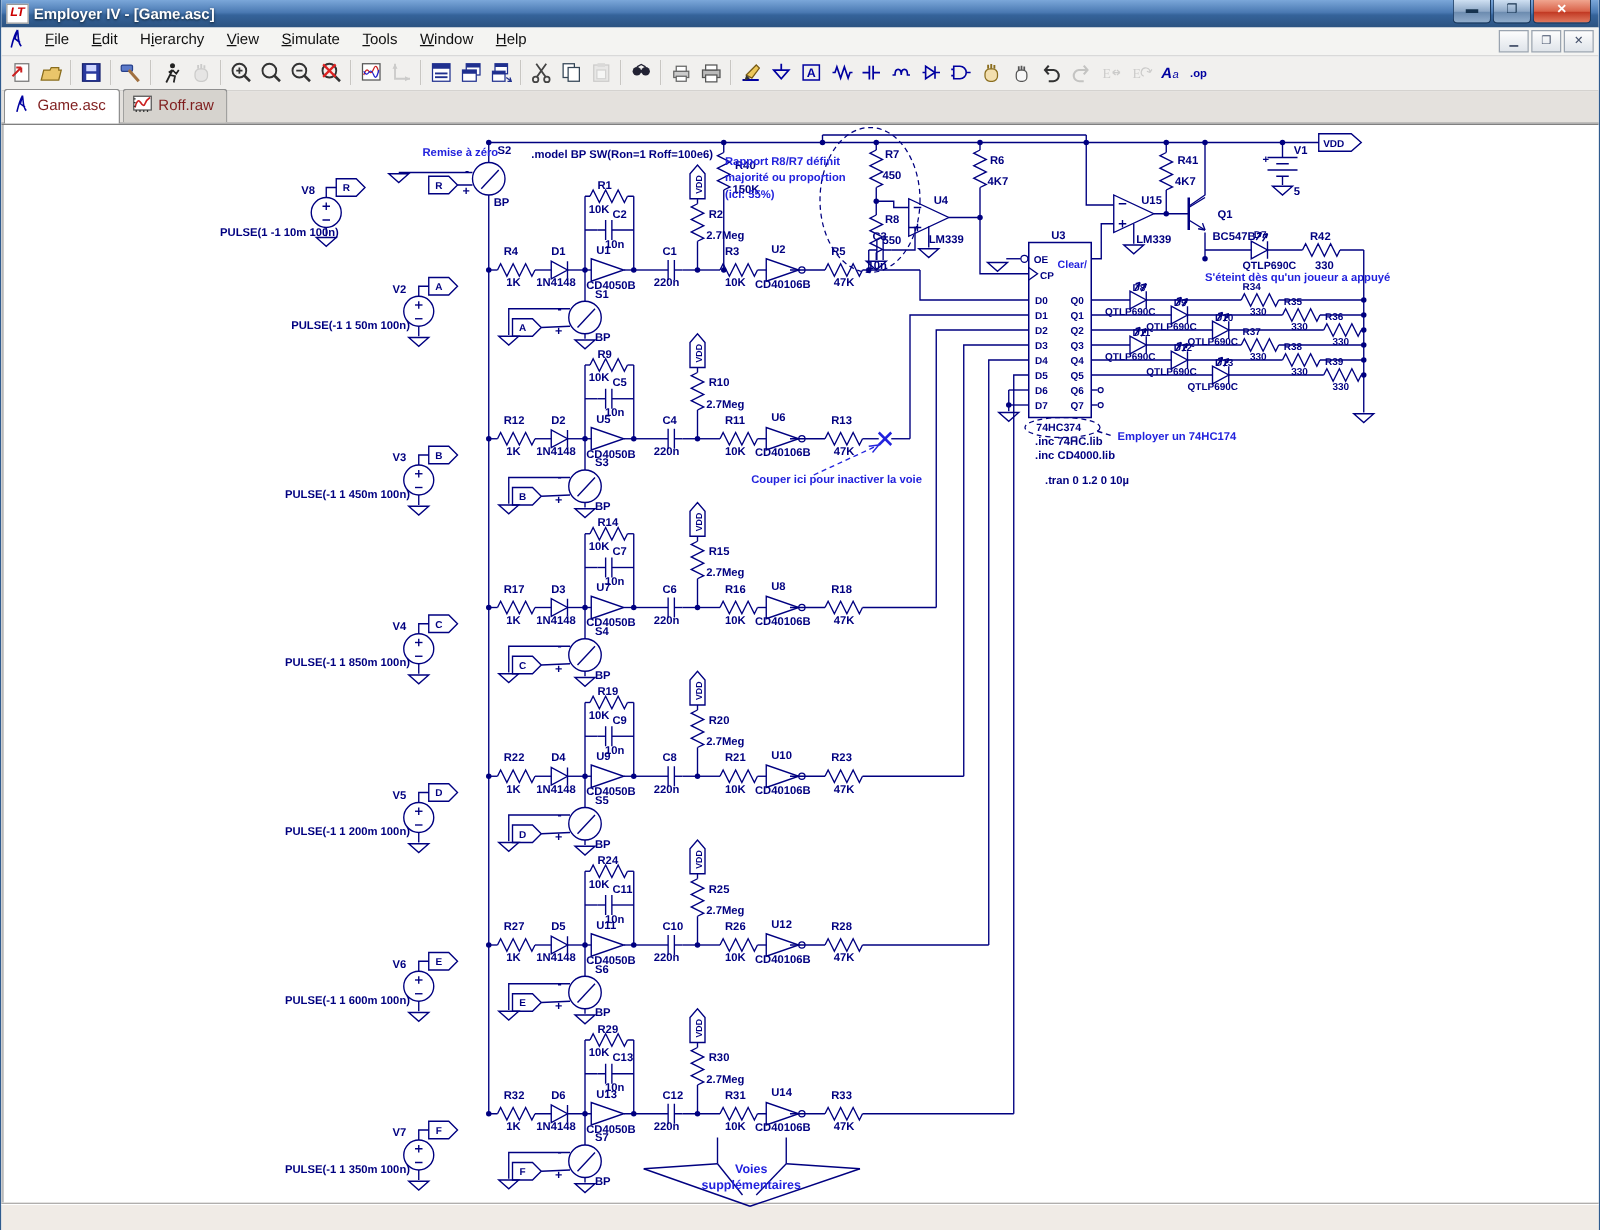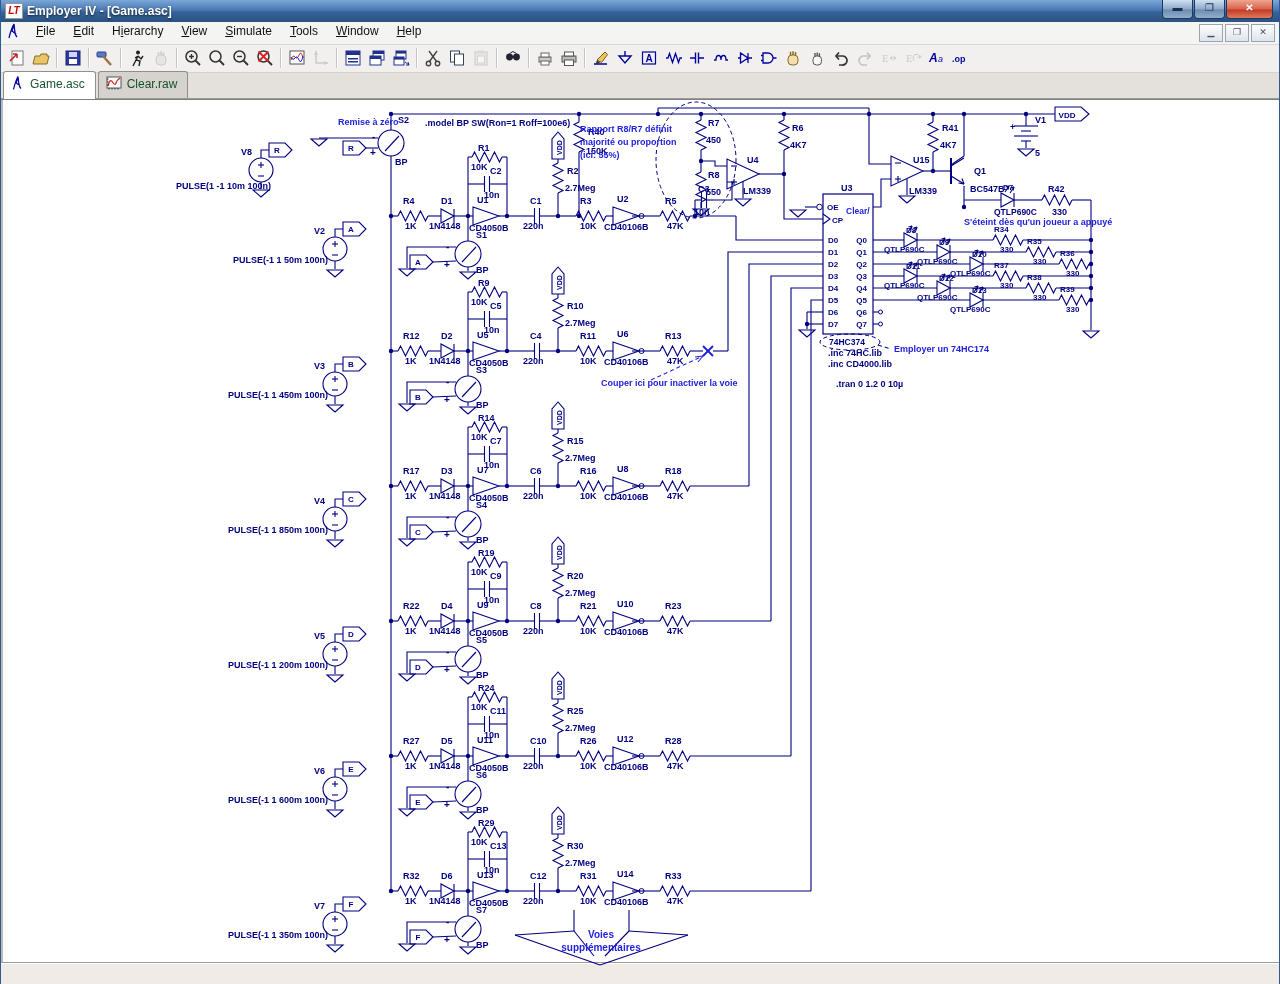--- a/index.html
+++ b/index.html
@@ -25,21 +25,21 @@
   .mdi-btn{width:22px;height:16px;border:1px solid #9aa4b0;background:linear-gradient(#fdfdfd,#dfe4ea);
            font-size:9px;text-align:center;line-height:15px;color:#44506a;margin-left:2px;}
   .doc-icon{width:18px;height:18px;margin:0 4px;}
   
   .toolbar{height:27px;background:#f1f0ee;border-bottom:1px solid #d4d2cf;display:flex;align-items:center;padding-left:4px;}
   .tb-icon{width:24px;height:24px;display:flex;align-items:center;justify-content:center;}
   .tb-icon.disabled{opacity:.42;filter:grayscale(1);}
   .tb-sep{width:1px;height:20px;background:#c8c6c2;border-right:1px solid #fff;margin:0 3px;}
   
   .tabbar{height:25px;background:#e4e1dd;display:flex;align-items:flex-end;padding-left:2px;border-bottom:1px solid #9a9a9a;}
-  .tab{display:flex;align-items:center;gap:4px;font-size:12px;color:#14532d;border:1px solid #8f8f8f;border-bottom:none;
+  .tab{display:flex;align-items:center;gap:4px;font-size:12px;color:#7f1d1d;border:1px solid #8f8f8f;border-bottom:none;
        border-radius:3px 3px 0 0;padding:3px 10px 4px 6px;margin-right:2px;background:#d6d3ce;}
   .tab.active{background:#fff;position:relative;top:1px;padding-bottom:5px;}
   
   .canvas{height:866px;background:#fff;position:relative;border-top:1px solid #808080;box-shadow:inset 2px 0 0 #b9b9b9;}
   .canvas svg{position:absolute;left:0;top:0;}
   #schsvg text{font-family:"Liberation Sans","DejaVu Sans",sans-serif;}
   
   .statusbar{height:21px;background:#f0ebe6;border-top:1px solid #9b9b9b;box-shadow:inset 0 1px 0 #fff;font-size:11px;color:#444;padding-left:6px;line-height:20px;}
 </style>
 </head>
@@ -332,21 +332,21 @@
             <path d="M8 1.5 C5.5 6 4.5 10.5 3.5 14.5 M8 1.5 C9 7 8 10.5 11 13.5 M8 1.5 L6.3 8 L10 10.7" stroke="#0000a0" fill="none" stroke-width="1.2"></path>
           </svg></span>
         <span>Game.asc</span>
       </div>
       <div class="tab">
         <span><svg width="18" height="16">
             <rect x="2" y="2" width="14" height="11" fill="#fff" stroke="#555"></rect>
             <path d="M2 5 h-0 M2 8 h-0 M3 11 q2 -8 4.5 -4 t3.5 1 t4 -5" stroke="#c22" fill="none" stroke-width="1.3"></path>
             <path d="M2 4 h1.5 M2 7 h1.5 M2 10 h1.5 M4 13 v1.5 M7 13 v1.5 M10 13 v1.5 M13 13 v1.5" stroke="#333"></path>
           </svg></span>
-        <span>Clear.raw</span>
+        <span>Roff.raw</span>
       </div>
     </div>
 
   <div class="canvas">
     <svg id="schsvg" width="1278" height="866" viewBox="0 96 1278 866">
         <circle cx="390" cy="212" r="2.2" fill="#000080"></circle>
         <path d="M390 212 L397 212" fill="none" stroke="#000080" stroke-width="1.1"></path>
         <path d="M397 212 l2.5 -5 l5 10 l5 -10 l5 10 l5 -10 l5 10 l2.5 -5" fill="none" stroke="#000080" stroke-width="1.1"></path>
         <text x="402" y="200" fill="#000080" font-size="9" font-weight="bold" text-anchor="start">R4</text>
         <text x="404" y="225" fill="#000080" font-size="9" font-weight="bold" text-anchor="start">1K</text>

